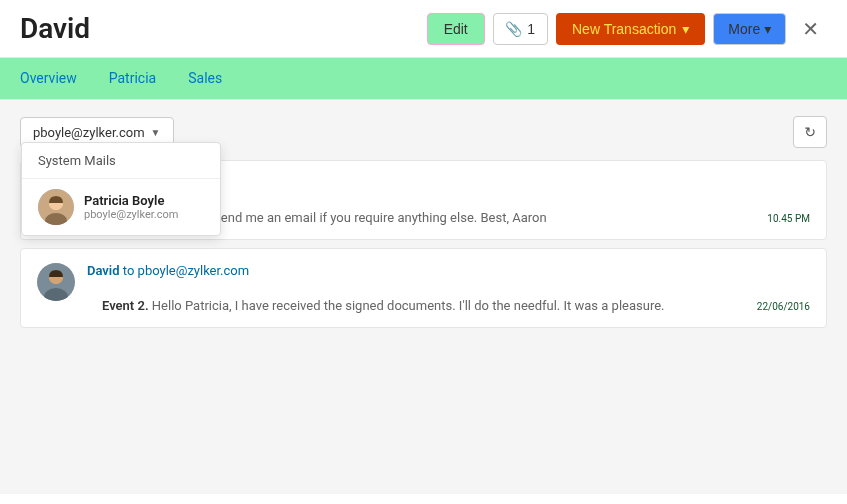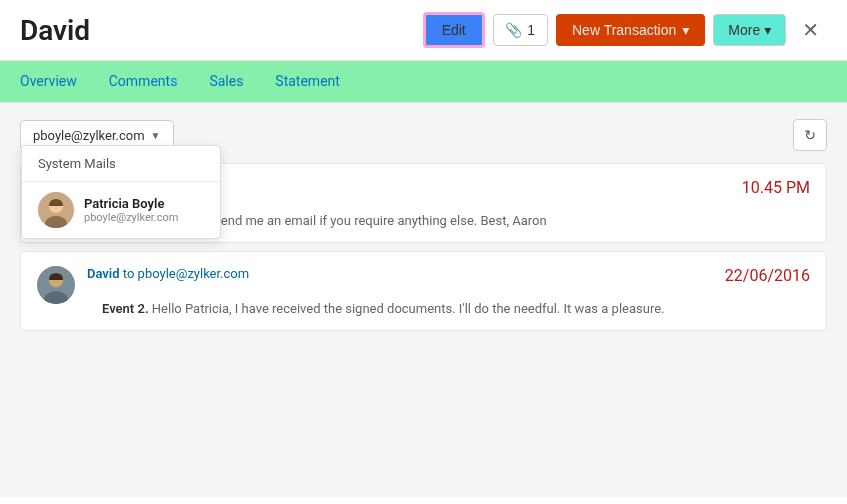--- a/index.html
+++ b/index.html
@@ -25,55 +25,55 @@
       font-weight: 600;
       color: #222;
       flex: 1;
     }
     .header-actions {
       display: flex;
       align-items: center;
       gap: 8px;
     }
     .btn-edit {
-      border: 3px solid #f9a8d4;
-      background: #3b82f6;
+      border: 1px solid #f9a8d4;
+      background: #86efac;
       color: #333;
       padding: 7px 16px;
       border-radius: 4px;
       font-size: 14px;
       cursor: pointer;
     }
     .btn-attachment {
       border: 1px solid #ccc;
       background: #fff;
       color: #333;
       padding: 7px 12px;
       border-radius: 4px;
       font-size: 14px;
       cursor: pointer;
       display: flex;
       align-items: center;
       gap: 4px;
     }
     .btn-new-transaction {
       background: #d44000;
-      color: #e5e5e5;
+      color: #fde047;
       border: none;
       padding: 8px 16px;
       border-radius: 4px;
       font-size: 14px;
       cursor: pointer;
       display: flex;
       align-items: center;
       gap: 6px;
     }
     .btn-more {
       border: 1px solid #ccc;
-      background: #5eead4;
+      background: #3b82f6;
       color: #333;
       padding: 7px 14px;
       border-radius: 4px;
       font-size: 14px;
       cursor: pointer;
       display: flex;
       align-items: center;
       gap: 4px;
     }
     .btn-close {
@@ -258,24 +258,25 @@
       white-space: nowrap;
       overflow: hidden;
       text-overflow: ellipsis;
     }
     .mail-preview .bold-text {
       font-weight: 600;
       color: #333;
       margin-left: 15px;
     }
     .mail-time {
-      font-size: 16px;
-      color: #b91c1c;
+      font-size: 10px;
+      color: #14532d;
       white-space: nowrap;
       margin-left: auto;
+      margin-top: 38px;
     }
   </style>
 </head>
 <body>
 
 <div class="header">
   <h1 class="header-title">David</h1>
   <div class="header-actions">
     <button class="btn-edit">Edit</button>
     <button class="btn-attachment">
@@ -289,23 +290,22 @@
     <button class="btn-more">
       <span>More</span>
       <span>▾</span>
     </button>
     <button class="btn-close">✕</button>
   </div>
 </div>
 
 <div class="tabs">
   <a class="tab">Overview</a>
-  <a class="tab">Comments</a>
+  <a class="tab">Patricia</a>
   <a class="tab">Sales</a>
-  <a class="tab">Statement</a>
 </div>
 
 <div class="content">
 
   <div class="filter-bar">
     <div class="email-dropdown" style="position:relative;">
       <span>pboyle@zylker.com</span>
       <span class="arrow">▼</span>
 
       <div class="dropdown-menu">

